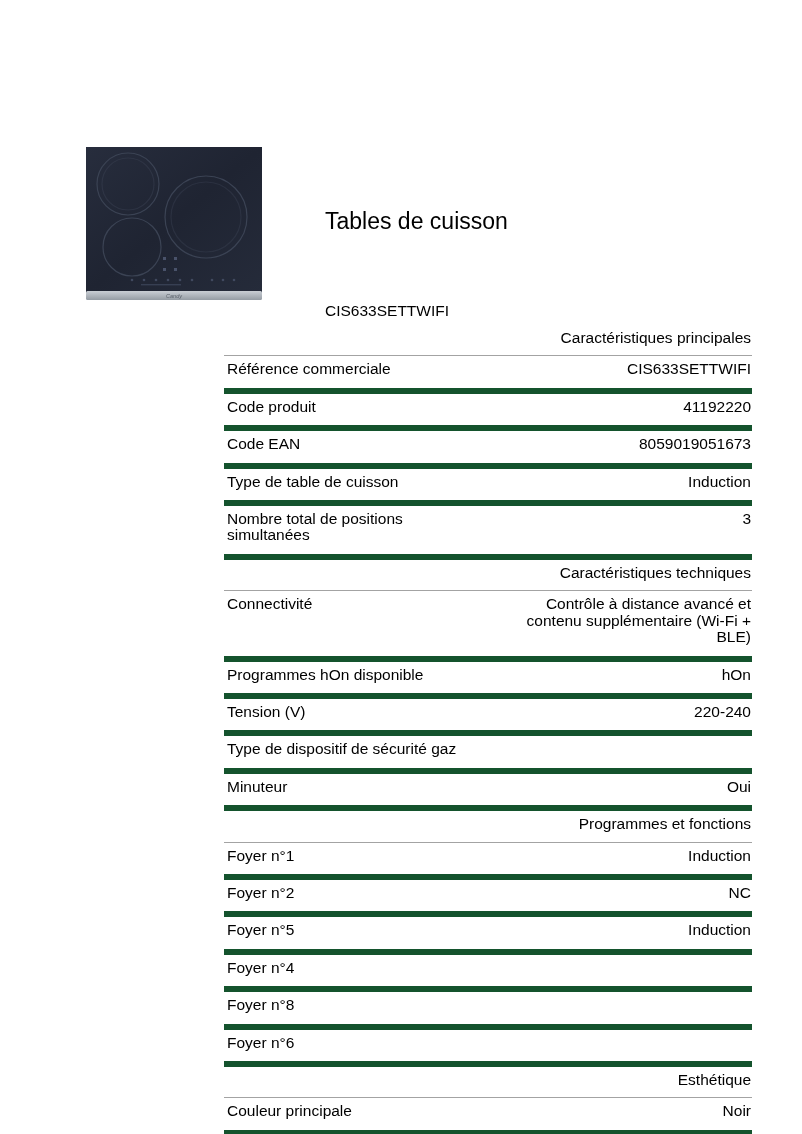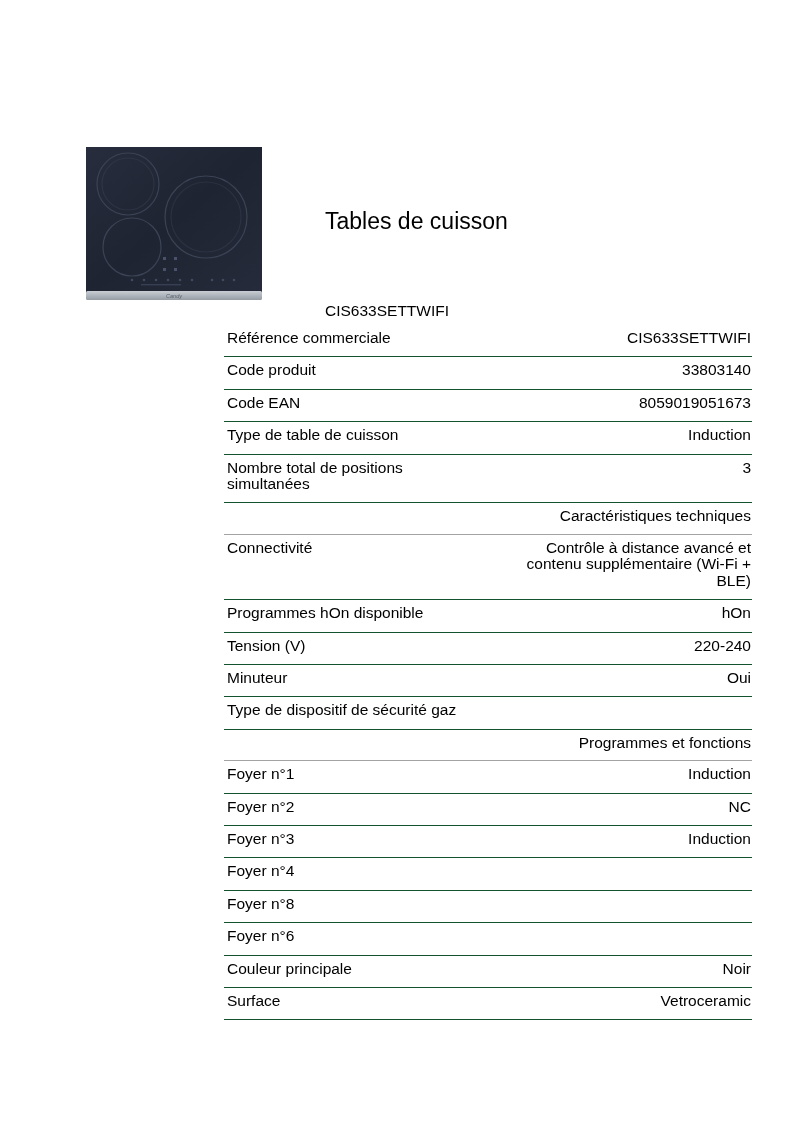--- a/index.html
+++ b/index.html
@@ -39,21 +39,21 @@
   }
   .sec-header {
     text-align: right;
     padding: 5px 1px 8.9px 0;
     border-bottom: 1px solid #a3a3a3;
   }
   .spec-row {
     display: flex;
     justify-content: space-between;
     padding: 5px 0 9.9px 0;
-    border-bottom: 1px solid #14532d;
+    border-bottom: 6px solid #14532d;
     gap: 8px;
   }
   .spec-label {
     box-sizing: border-box;
     width: 250px; padding-left: 3px;
     flex: none;
     text-align: left;
   }
   .spec-value {
     box-sizing: border-box;
@@ -111,27 +111,28 @@
 
     <rect x="0" y="144" width="176" height="9" rx="1.5" fill="url(#hob-trim-g)"></rect>
     <text x="88" y="150.5" text-anchor="middle" font-size="5.5" font-style="italic" fill="#5d646e">Candy</text>
   </svg>
 
   <h1 class="page-title">Tables de cuisson</h1>
 
   <div class="model-code">CIS633SETTWIFI</div>
 
   <div class="spec-table" id="spec-table">
+      <div class="sec-header">Caractéristiques principales</div>
       <div class="spec-row">
         <div class="spec-label">Référence commerciale</div>
         <div class="spec-value">CIS633SETTWIFI</div>
       </div>
       <div class="spec-row">
         <div class="spec-label">Code produit</div>
-        <div class="spec-value">33803140</div>
+        <div class="spec-value">41192220</div>
       </div>
       <div class="spec-row">
         <div class="spec-label">Code EAN</div>
         <div class="spec-value">8059019051673</div>
       </div>
       <div class="spec-row">
         <div class="spec-label">Type de table de cuisson</div>
         <div class="spec-value">Induction</div>
       </div>
       <div class="spec-row">
@@ -145,52 +146,53 @@
       </div>
       <div class="spec-row">
         <div class="spec-label">Programmes hOn disponible</div>
         <div class="spec-value">hOn</div>
       </div>
       <div class="spec-row">
         <div class="spec-label">Tension (V)</div>
         <div class="spec-value">220-240</div>
       </div>
       <div class="spec-row">
+        <div class="spec-label">Type de dispositif de sécurité gaz</div>
+        <div class="spec-value"></div>
+      </div>
+      <div class="spec-row">
         <div class="spec-label">Minuteur</div>
         <div class="spec-value">Oui</div>
       </div>
-      <div class="spec-row">
-        <div class="spec-label">Type de dispositif de sécurité gaz</div>
-        <div class="spec-value"></div>
-      </div>
       <div class="sec-header">Programmes et fonctions</div>
       <div class="spec-row">
         <div class="spec-label">Foyer n°1</div>
         <div class="spec-value">Induction</div>
       </div>
       <div class="spec-row">
         <div class="spec-label">Foyer n°2</div>
         <div class="spec-value">NC</div>
       </div>
       <div class="spec-row">
-        <div class="spec-label">Foyer n°3</div>
+        <div class="spec-label">Foyer n°5</div>
         <div class="spec-value">Induction</div>
       </div>
       <div class="spec-row">
         <div class="spec-label">Foyer n°4</div>
         <div class="spec-value"></div>
       </div>
       <div class="spec-row">
         <div class="spec-label">Foyer n°8</div>
         <div class="spec-value"></div>
       </div>
       <div class="spec-row">
         <div class="spec-label">Foyer n°6</div>
         <div class="spec-value"></div>
       </div>
+      <div class="sec-header">Esthétique</div>
       <div class="spec-row">
         <div class="spec-label">Couleur principale</div>
         <div class="spec-value">Noir</div>
       </div>
       <div class="spec-row">
         <div class="spec-label">Surface</div>
         <div class="spec-value">Vetroceramic</div>
       </div>
     </div>
 

